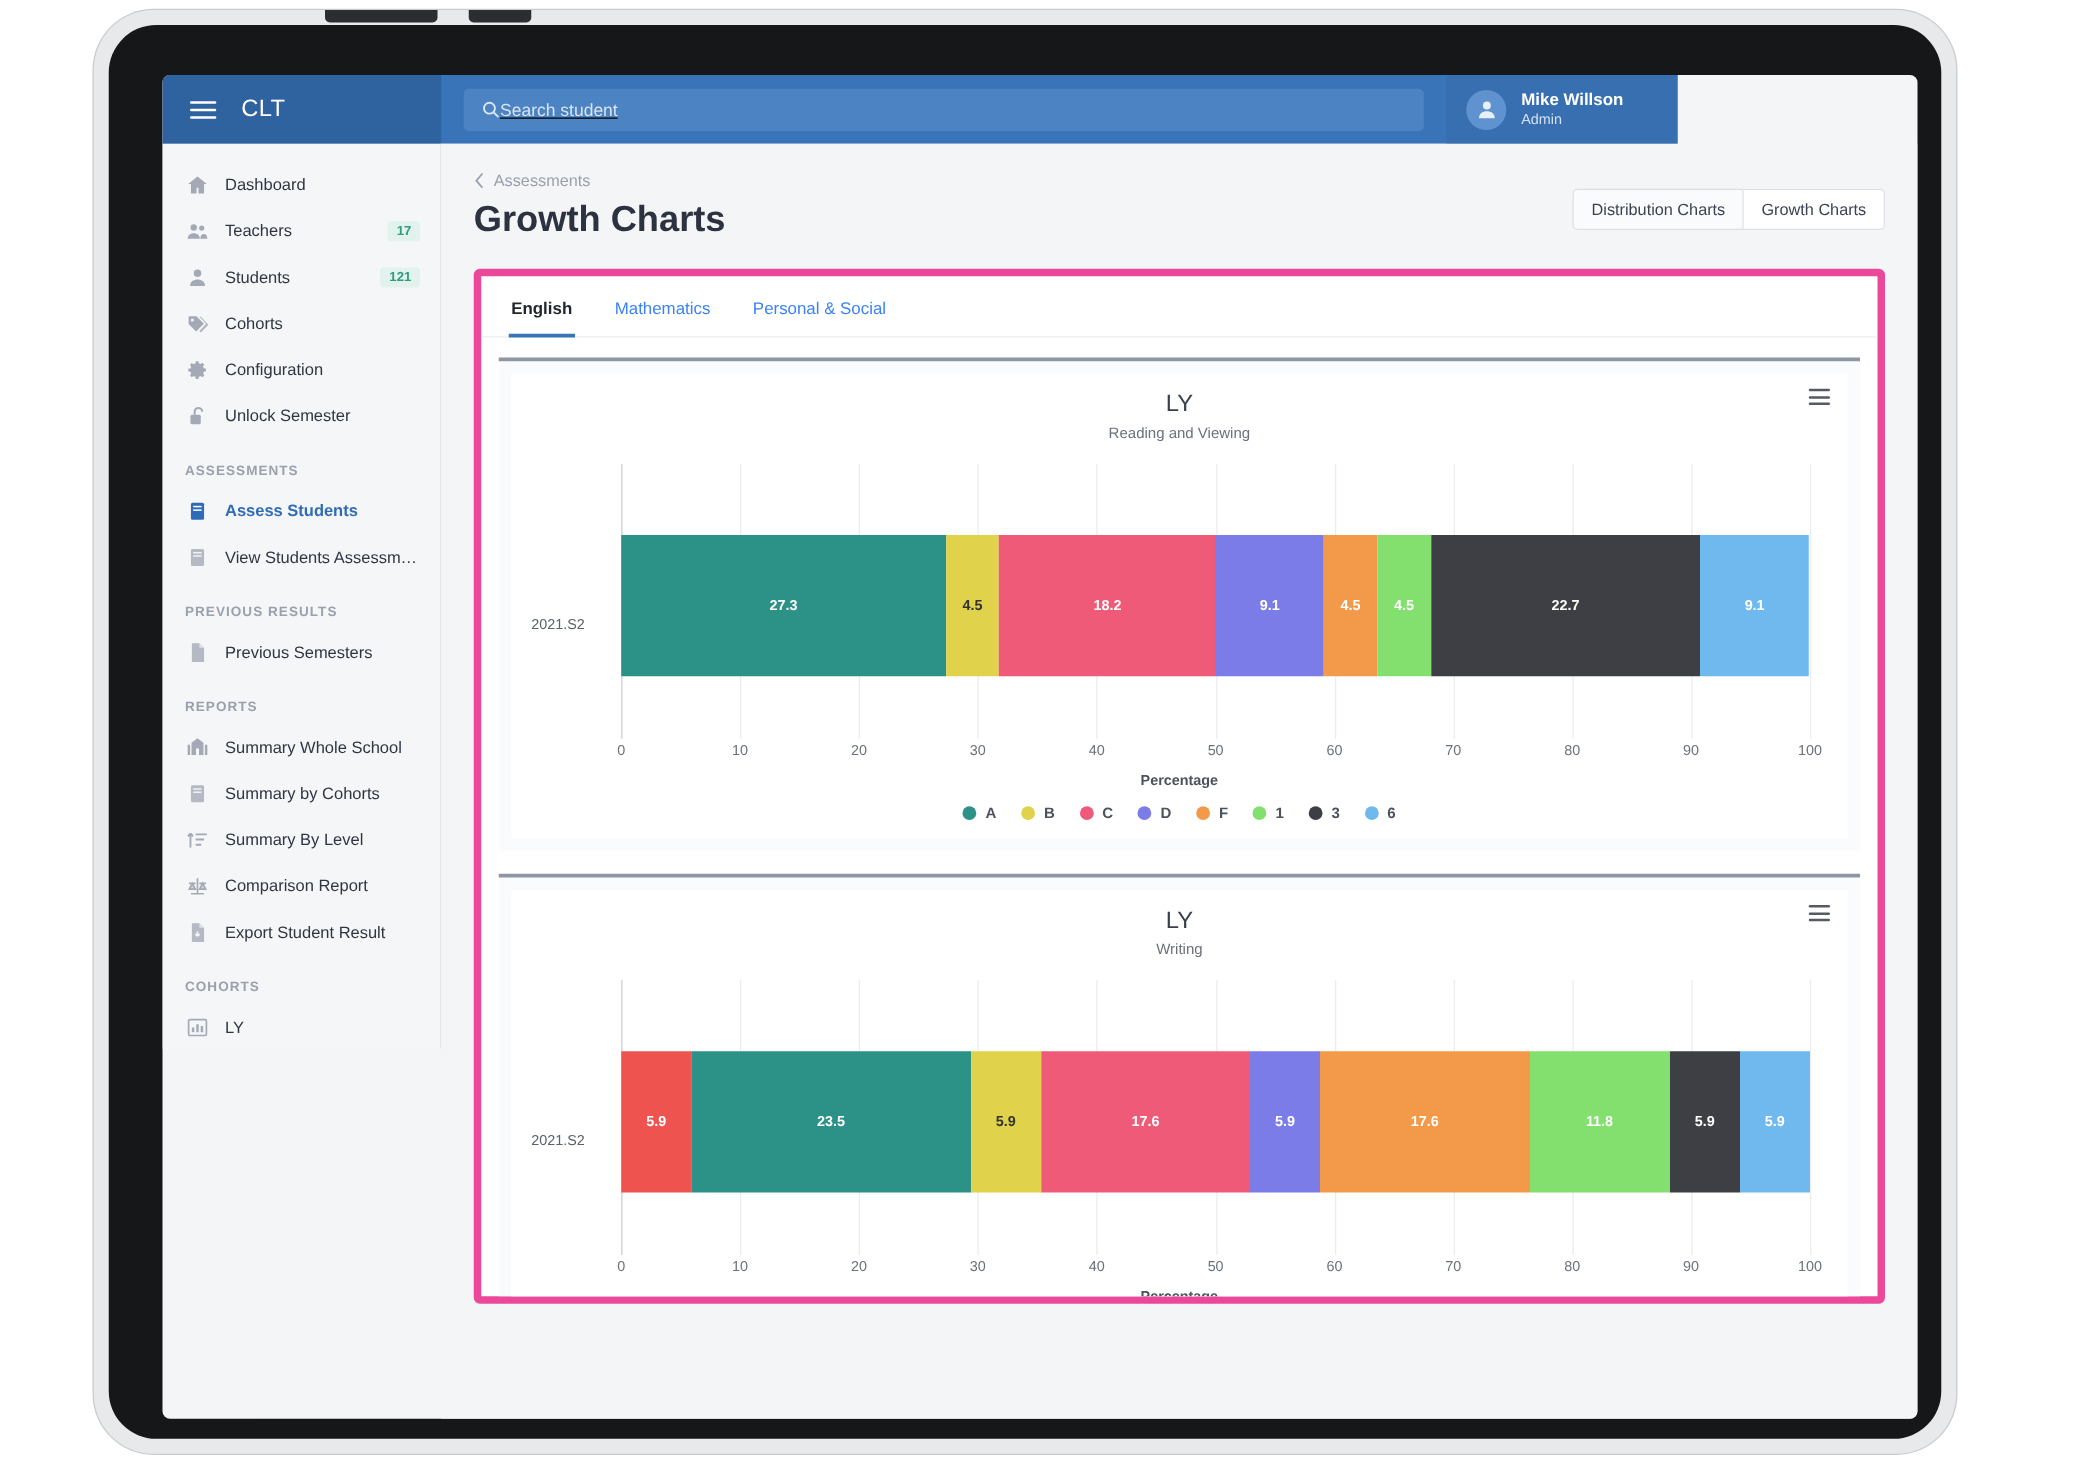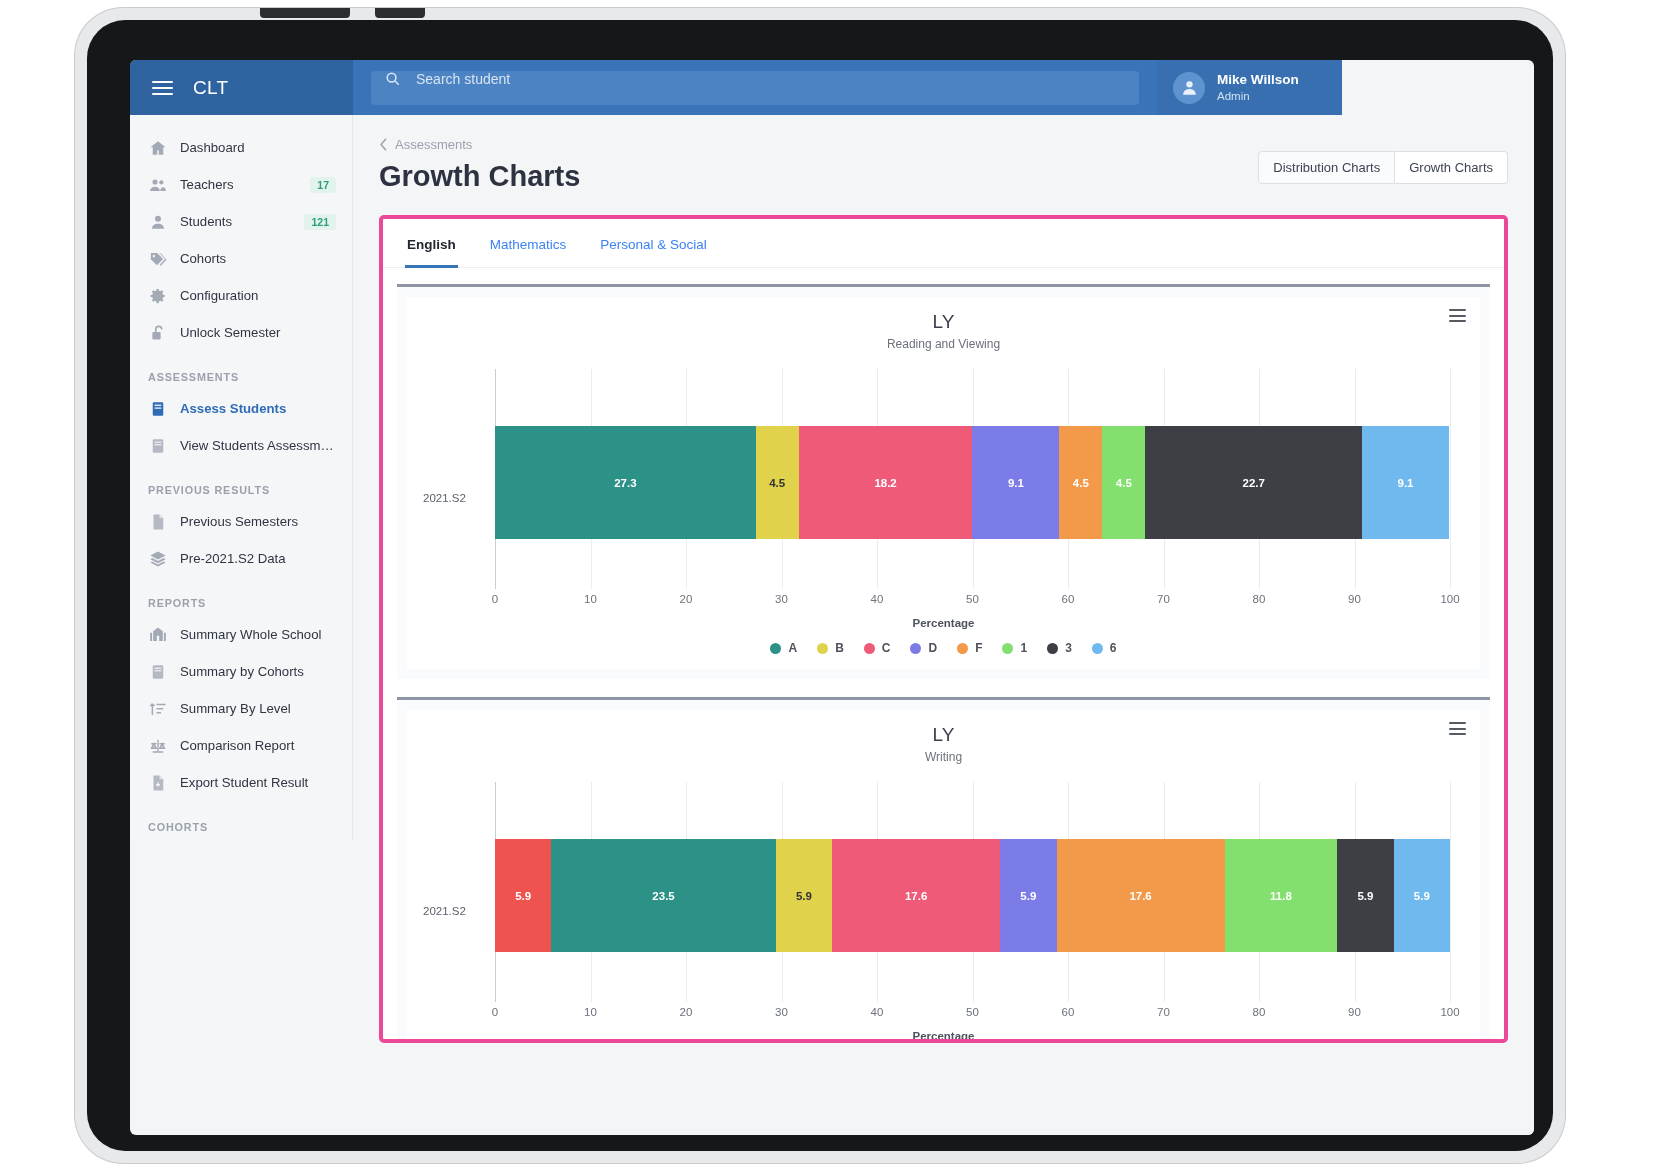--- a/index.html
+++ b/index.html
@@ -60,22 +60,22 @@
   }
   #hamburger-icon { display:flex; flex-direction:column; gap:4px; cursor:pointer; }
   #hamburger-icon span { display:block; width:21px; height:2px; background:#fff; border-radius:1px; }
   #brand-title { color:#fff; font-size:19px; font-weight:500; letter-spacing:.3px; }
   #searchbar {
     flex: 1;
     height: 34px;
     margin: 0 18px;
     background: #4c83c3;
     border-radius: 4px;
-    display: flex; align-items: flex-start;
-    padding: 0 14px; gap: 16px;
+    display: flex; align-items: center;
+    padding: 0 14px; gap: 0; text-decoration: underline;
   }
   #search-input {
     flex: 1; border: none; outline: none; background: transparent;
     color: #ffffff; font-size: 14px;
     font-family: "Liberation Sans", sans-serif;
   }
   #search-input::placeholder { color: #d8e4f2; }
   #userbox {
     width: 185px; height: 55px; background:#376fb0;
     display:flex; align-items:center; gap:12px; padding-left:16px;
@@ -132,21 +132,21 @@
     font-size: 13px; color:#3d4351; background:#fafbfc;
     border:1px solid #dcdfe4; padding: 8px 14px; cursor:pointer;
   }
   .toggle-btn:first-child { border-radius:4px 0 0 4px; }
   .toggle-btn:last-child  { border-radius:0 4px 4px 0; border-left:none; background:#ffffff; }
 
   #panel {
     margin-top: 22px;
     background: #ffffff;
     border-radius: 5px;
-    border: 4px solid #ec4899;
+    border: 6px solid #ec4899;
     height: 828px;
     overflow: hidden;
   }
   #tabs { display:flex; gap:30px; padding: 0 22px; border-bottom:1px solid #eceef1; }
   .tab {
     padding: 18px 2px 13px 2px; font-size:13.5px; color:#3b82f6; cursor:pointer;
     border-bottom: 3px solid transparent; margin-bottom:-1px;
   }
   .tab.active { color:#22262f; font-weight:bold; border-bottom-color:#3a74b8; }
 
@@ -310,30 +310,20 @@
           </div>
           <div class="nav-section">PREVIOUS RESULTS</div>
           <div class="nav-item">
             <span class="ico">
               <svg viewBox="0 0 24 24" fill="#b4b9c4" width="18" height="18">
                 <path d="M6 2h8l5 5v15H6z"></path>
                 <path d="M14 2v5h5z" fill="#e2e4e9"></path>
               </svg>
             </span>
             <span class="lbl">Previous Semesters</span>
-          </div>
-          <div class="nav-item">
-            <span class="ico">
-              <svg viewBox="0 0 24 24" fill="#a3a9b5" width="18" height="18">
-                <path d="M12 2 1.8 7.4 12 12.8l10.2-5.4z"></path>
-                <path d="M1.8 12.2 12 17.6l10.2-5.4-2.6-1.4L12 14.8 4.4 10.8z"></path>
-                <path d="M1.8 16.6 12 22l10.2-5.4-2.6-1.4L12 19.2 4.4 15.2z"></path>
-              </svg>
-            </span>
-            <span class="lbl">Pre-2021.S2 Data</span>
           </div>
           <div class="nav-section">REPORTS</div>
           <div class="nav-item">
             <span class="ico">
               <svg viewBox="0 0 24 24" fill="#a3a9b5" width="18" height="18">
                 <rect x="1.5" y="9" width="2.6" height="11"></rect>
                 <rect x="19.9" y="9" width="2.6" height="11"></rect>
                 <path d="M12 2 5.6 7v13h12.8V7z"></path>
                 <rect x="10.4" y="13" width="3.2" height="7" fill="#f5f6f8"></rect>
               </svg>

